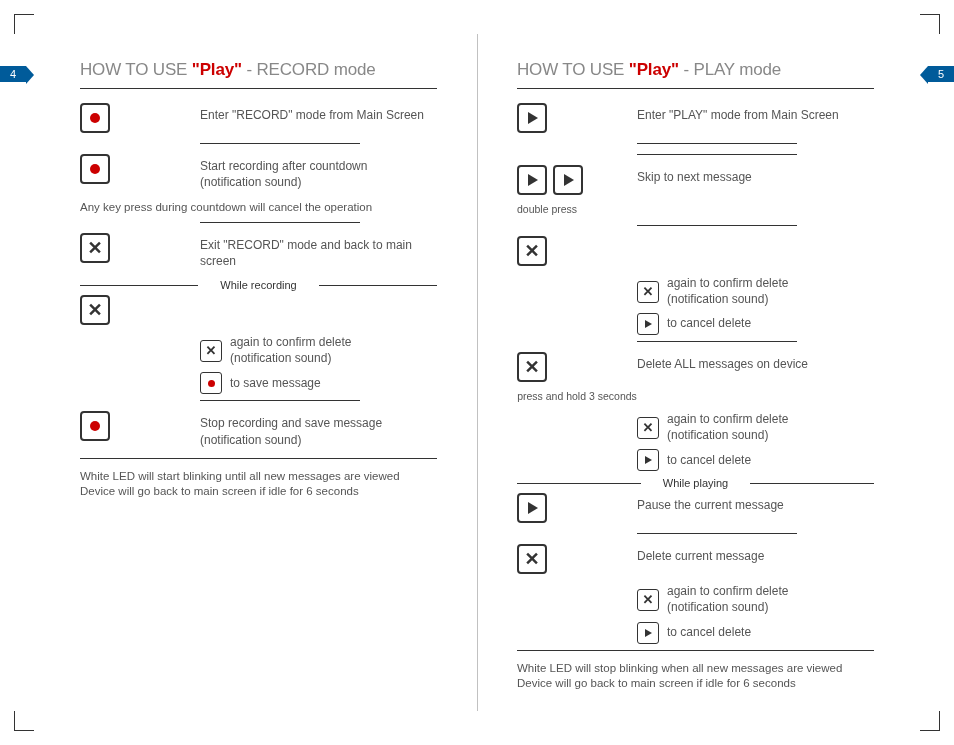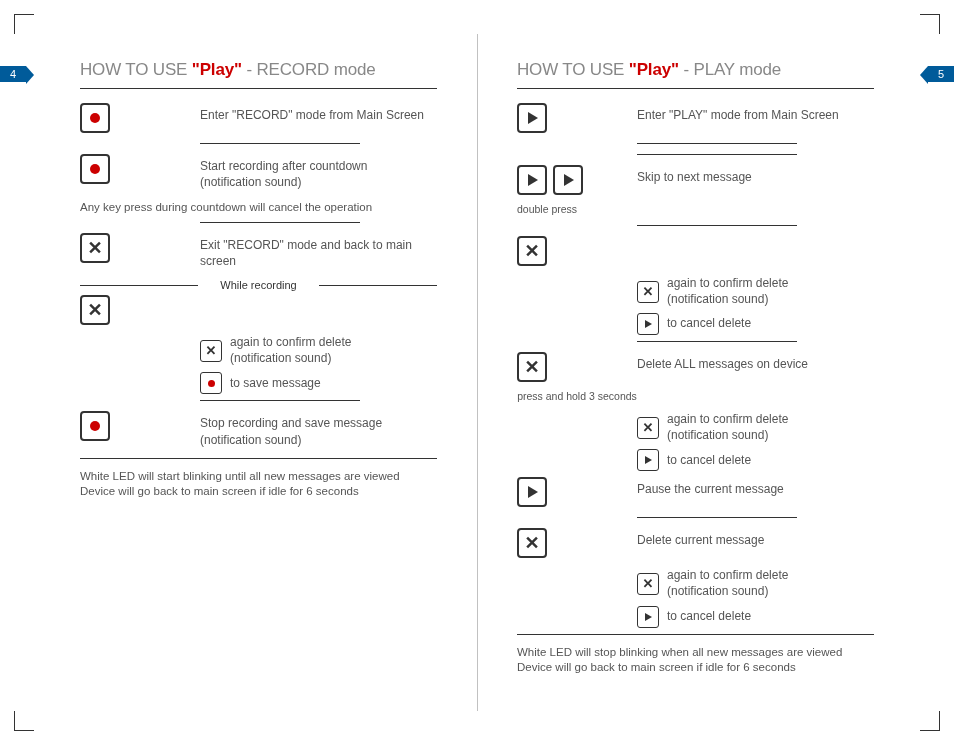--- a/index.html
+++ b/index.html
@@ -209,20 +209,25 @@
         </div>
         <div class="sub-desc"><span>again to confirm delete</span><br><span>(notification sound)</span></div>
       </div>
     <div class="sub-row">
         <div class="btn sm">
           <div class="play-tri"></div>
         </div>
         <div class="sub-desc">to cancel delete</div>
       </div>
 
+    <div class="sep-label">
+        <div class="line"></div>
+        <span>While playing</span>
+        <div class="line"></div>
+      </div>
 
     <div class="row">
       <div class="icon-col">
           <div class="btn">
             <div class="play-tri"></div>
           </div>
         </div>
       <div class="desc">Pause the current message</div>
     </div>
     <hr class="hr-short">

